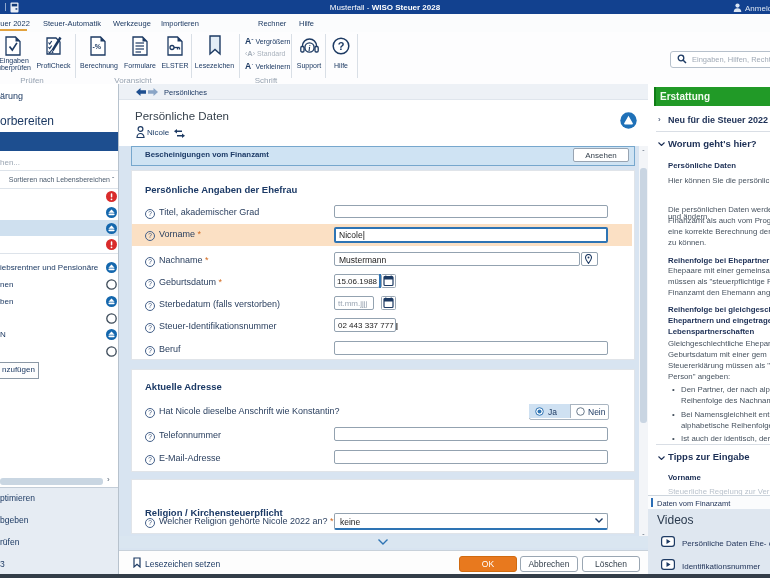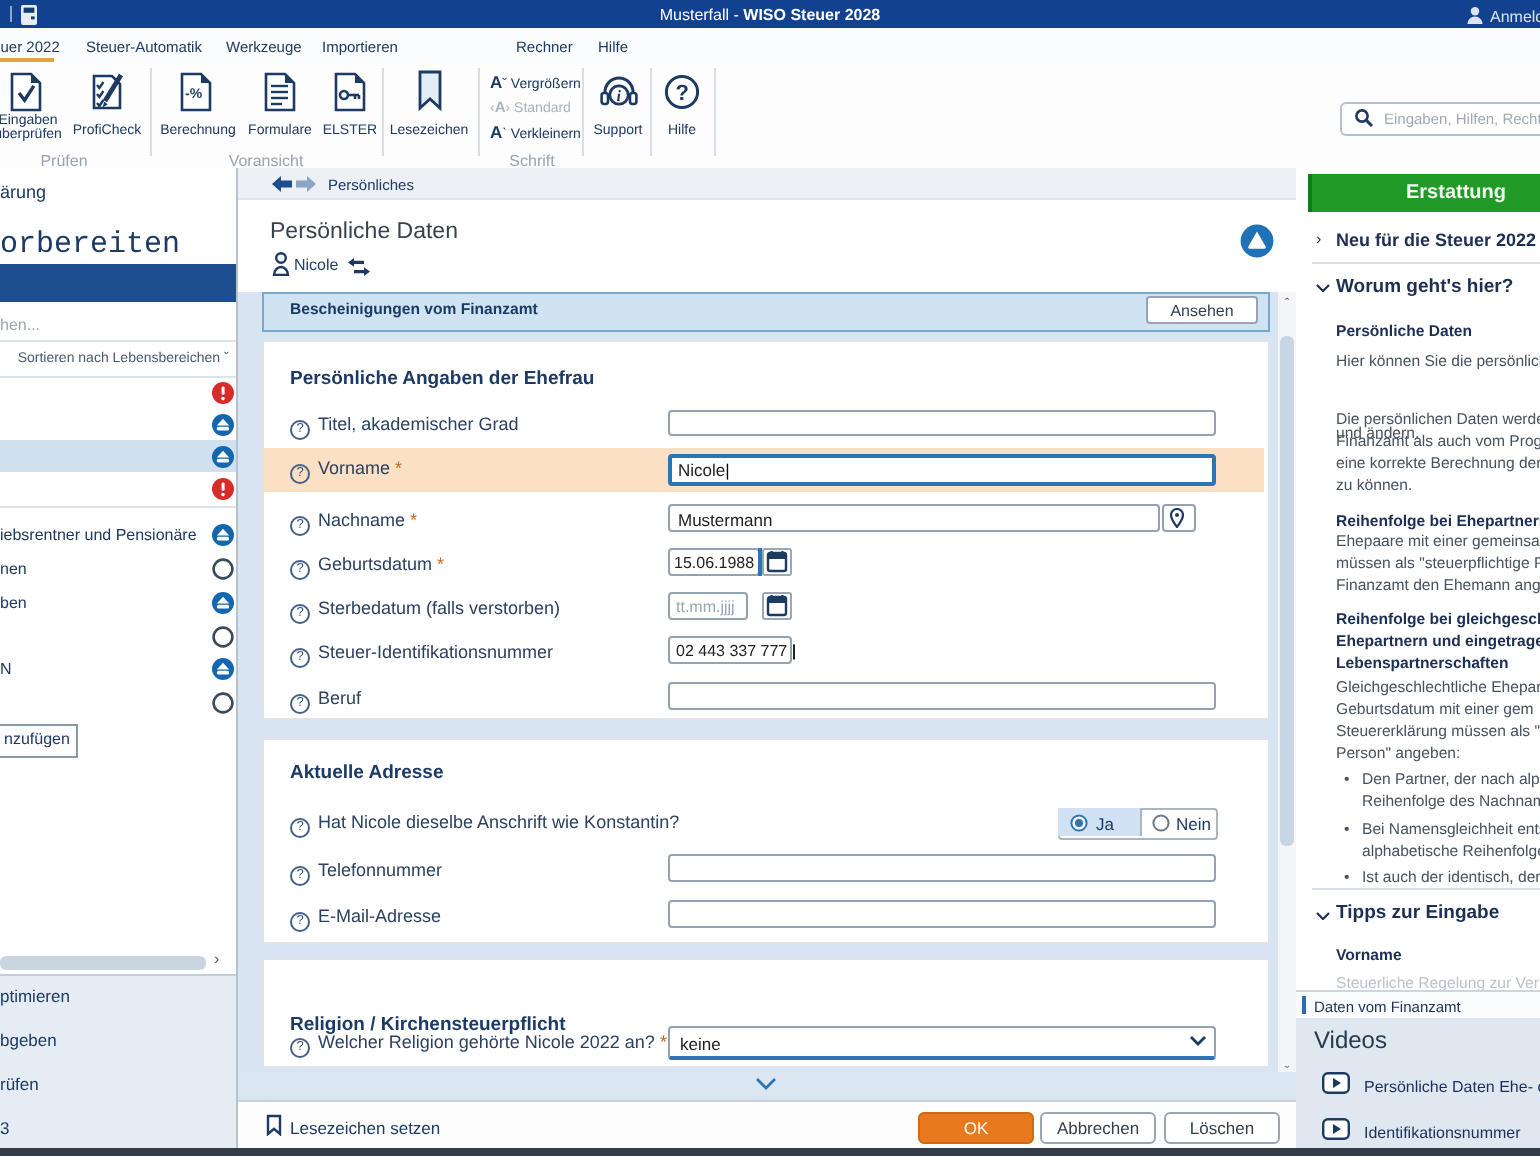--- a/index.html
+++ b/index.html
@@ -117,21 +117,21 @@
 
 <div class="ab" style="left:670px;top:51px;width:105px;height:15px;border:1px solid #b6c0cb;border-radius:3px;background:#fff;"></div>
 <svg class="ab" style="left:677px;top:54px" width="10" height="10" viewBox="0 0 10 10">
     <circle cx="4" cy="4" r="2.8" fill="none" stroke="#1d3a63" stroke-width="1.3"></circle>
     <line x1="6.2" y1="6.2" x2="9" y2="9" stroke="#1d3a63" stroke-width="1.5"></line>
   </svg>
 <div class="ab" style="left:692px;top:55px;font-size:7.5px;color:#a0aab6;white-space:nowrap;">Eingaben, Hilfen, Recht</div>
 
 <div class="ab" style="left:0;top:84px;width:118px;height:490px;background:#fff;border-right:1px solid #b7c2cd;"></div>
 <div class="ab" style="left:0;top:91px;font-size:9px;color:#1d3a63;">ärung</div>
-<div class="ab" style="left:0;top:114px;font-size:15px;color:#1d3a63;font-family:Liberation Mono, monospace;">orbereiten</div>
+<div class="ab" style="left:0;top:114px;font-size:12px;color:#1d3a63;">orbereiten</div>
 <div class="ab" style="left:0;top:132px;width:118px;height:19px;background:#1d4e8f;"></div>
 <div class="ab" style="left:0;top:158px;font-size:8px;color:#9aa5b2;">hen...</div>
 <div class="ab" style="left:0;top:170px;width:118px;height:1px;background:#dde3ea;"></div>
 <div class="ab" style="left:0;top:176px;width:110px;font-size:7px;color:#4a5a6c;text-align:right;white-space:nowrap;">Sortieren nach Lebensbereichen</div>
 <div class="ab" style="left:112px;top:176px;font-size:7px;color:#4a5a6c;">ˇ</div>
 <div class="ab" style="left:0;top:188px;width:118px;height:1px;background:#dde3ea;"></div>
 <svg class="ab" style="left:106px;top:191px" width="11" height="11" viewBox="0 0 11 11">
     <circle cx="5.5" cy="5.5" r="5.5" fill="#d92b2b"></circle>
     <rect x="4.8" y="2.2" width="1.5" height="4.2" rx="0.7" fill="#fff"></rect>
     <circle cx="5.5" cy="8.3" r="0.9" fill="#fff"></circle>
@@ -302,21 +302,21 @@
 <div class="ab" style="left:145px;top:559px;font-size:8.5px;color:#1d3a63;">Lesezeichen setzen</div>
 <div class="ab" style="left:459px;top:556px;width:56px;height:14px;background:#e8791e;border:1px solid #d06a10;border-radius:3px;"></div>
 <div class="ab" style="left:459px;top:559px;width:58px;text-align:center;font-size:8.5px;color:#fff;">OK</div>
 <div class="ab" style="left:520px;top:556px;width:56px;height:14px;background:#fff;border:1px solid #9aa6b2;border-radius:3px;"></div>
 <div class="ab" style="left:520px;top:559px;width:58px;text-align:center;font-size:8.5px;color:#333f4b;">Abbrechen</div>
 <div class="ab" style="left:582px;top:556px;width:56px;height:14px;background:#fff;border:1px solid #9aa6b2;border-radius:3px;"></div>
 <div class="ab" style="left:582px;top:559px;width:58px;text-align:center;font-size:8.5px;color:#333f4b;">Löschen</div>
 
 <div class="ab" style="left:648px;top:84px;width:122px;height:490px;background:#fff;"></div>
 <div class="ab" style="left:654px;top:87px;width:116px;height:19px;background:#219a27;border-left:2px solid #0f7c15;"></div>
-<div class="ab" style="left:660px;top:91px;font-size:10px;font-weight:bold;color:#f2fbef;margin-left:43px;">Erstattung</div>
+<div class="ab" style="left:660px;top:91px;font-size:10px;font-weight:bold;color:#f2fbef;">Erstattung</div>
 <div class="ab" style="left:658px;top:115px;font-size:8px;color:#1c2f55;">›</div>
 <div class="ab" style="left:668px;top:115px;font-size:9px;font-weight:bold;color:#1c2f55;white-space:nowrap;">Neu für die Steuer 2022</div>
 <div class="ab" style="left:656px;top:131px;width:114px;height:1px;background:#d9dee5;"></div>
 <svg class="ab" style="left:658px;top:142px" width="7" height="4" viewBox="0 0 7 4">
     <path d="M0.5 0.5 l3 3 l3 -3" fill="none" stroke="#1c2f55" stroke-width="1.1"></path>
   </svg>
 <div class="ab" style="left:668px;top:138px;font-size:9.5px;font-weight:bold;color:#1c2f55;white-space:nowrap;">Worum geht's hier?</div>
 <div class="ab rpb" style="left:668px;top:161px;white-space:nowrap;">Persönliche Daten</div>
 <div class="ab rp" style="left:668px;top:176px;white-space:nowrap;">Hier können Sie die persönlich</div>
 <div class="ab rp" style="left:668px;top:187px;white-space:nowrap;margin-top:25px;">und ändern.</div>

